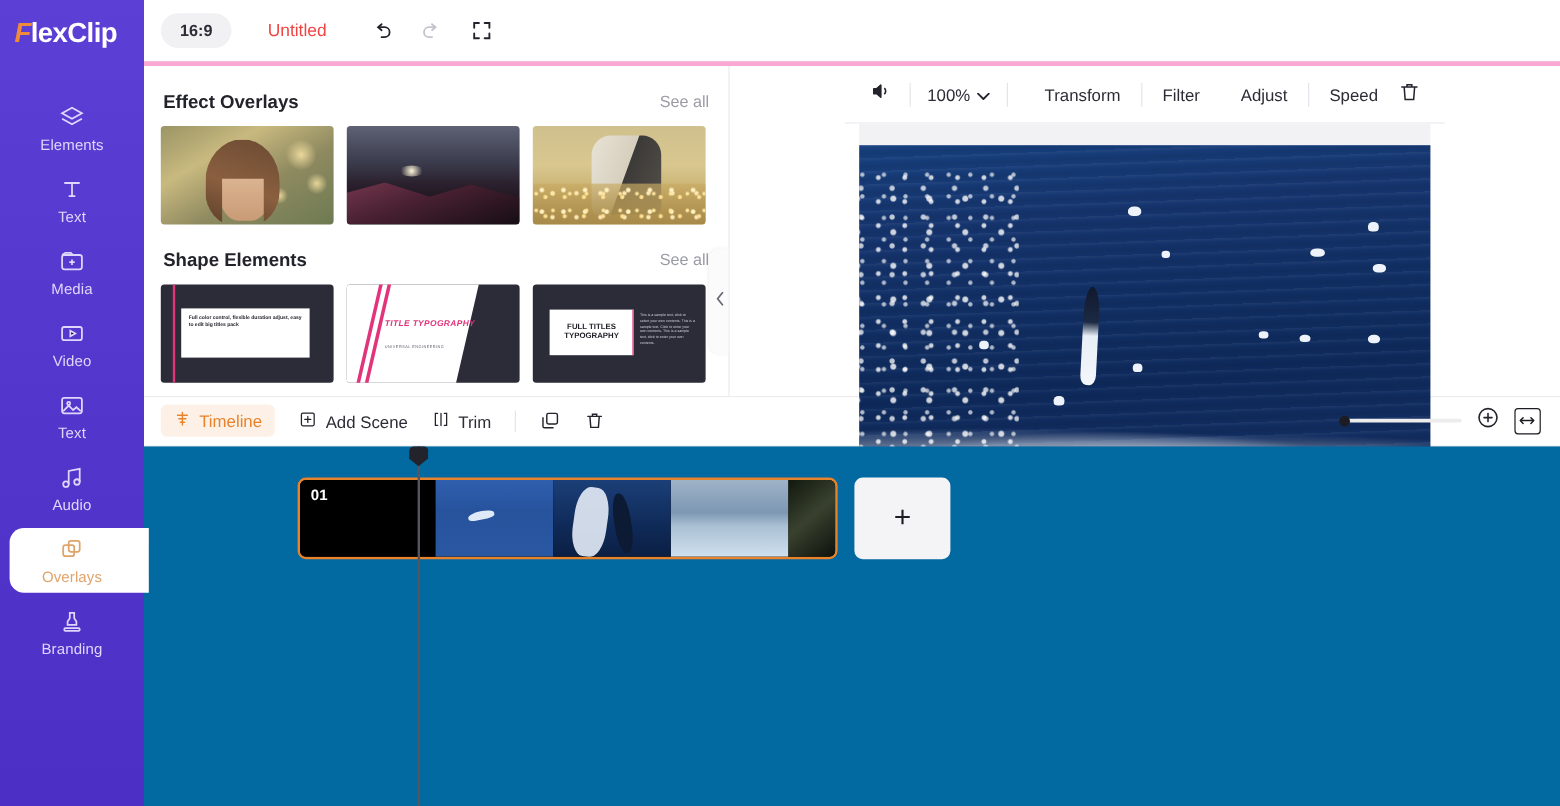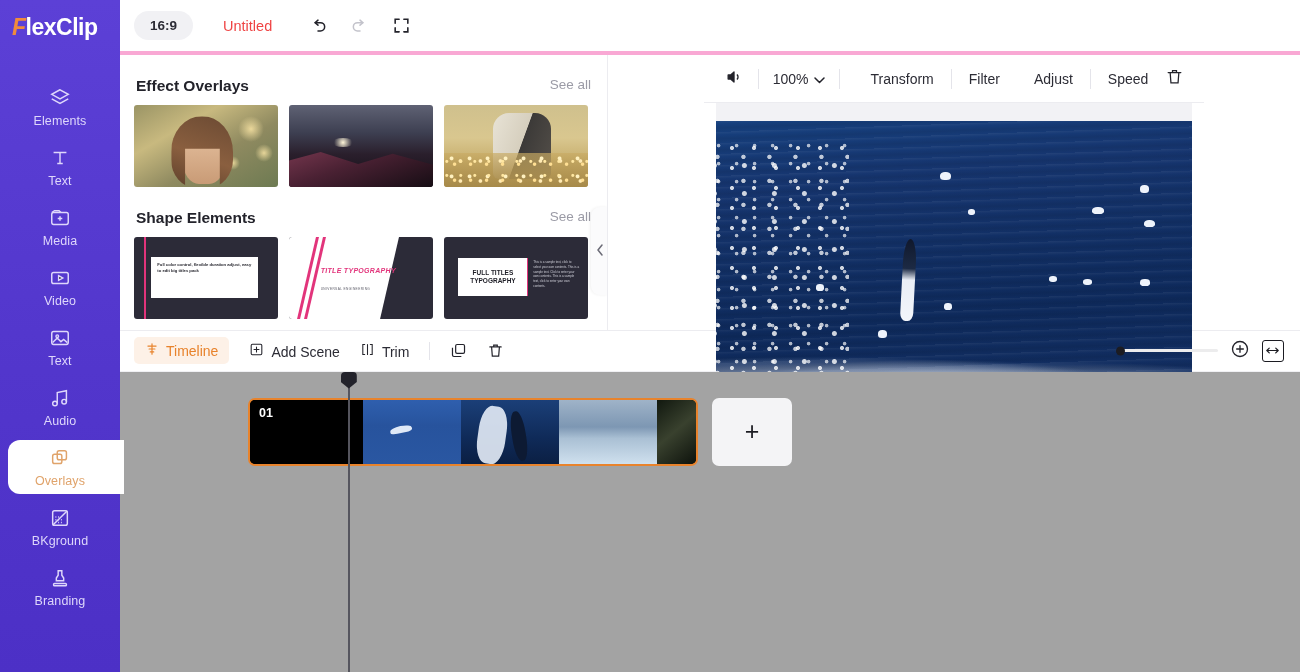--- a/index.html
+++ b/index.html
@@ -180,21 +180,21 @@
   }
   .tl-item { display: flex; align-items: flex-end; gap: 7px; font-size: 14px; color: #2c2c35; margin-left: 20px; cursor: pointer; }
   .tl-ico-btn { margin-left: 20px; cursor: pointer; display: flex; align-items: center; }
   .tl-sep { width: 1px; height: 18px; background: #e4e4ea; margin-left: 20px; }
   .tl-time { margin-left: auto; font-size: 13.5px; color: #2c2c35; }
   .tl-zoom { margin-left: auto; display: flex; align-items: center; gap: 12px; }
   .zslider { width: 100px; height: 3px; background: #ececed; border-radius: 2px; position: relative; cursor: pointer; }
   .zslider .knob { position: absolute; left: 0; top: 50%; transform: translate(-2px,-50%); width: 9px; height: 9px; border-radius: 50%; background: #1c1c22; }
   .fitbtn { width: 22px; height: 22px; border: 1.4px solid #1c1c22; border-radius: 3px; display: flex; align-items: center; justify-content: center; cursor: pointer; }
 
-  .tl-body { flex: 1; background: #a3a3a3; position: relative; padding: 26px 0 0 0; min-height: 0; }
+  .tl-body { flex: 1; background: #0369a1; position: relative; padding: 26px 0 0 0; min-height: 0; }
   .tl-tracks { padding-left: 128px; position: relative; }
   .clip-row { display: flex; align-items: flex-start; gap: 14px; }
   .clip {
     width: 450px; height: 68px; border: 2px solid #e8832c; border-radius: 7px;
     overflow: hidden; display: flex; position: relative; cursor: pointer; background:#000;
   }
   .clip .num { position: absolute; left: 9px; top: 6px; font-size: 12.5px; font-weight: bold; color: #fff; z-index: 3; }
   .cf { flex: 1; height: 100%; }
   .cf1 { background: #000; flex: 1.15; }
   .cf2 { background: linear-gradient(180deg,#2f5fae 0%,#27539d 40%,#2a57a2 100%); position: relative; }
@@ -298,30 +298,20 @@
         <span class="nav-pill"></span>
         <span class="nav-ico">
             <svg viewBox="0 0 24 24">
               <rect x="4" y="8" width="10" height="10" rx="2"></rect>
               <rect x="9" y="4" width="10" height="10" rx="2"></rect>
             </svg>
           </span>
         <span class="nav-label">Overlays</span>
       </div>
 
-      <div class="nav-item">
-        <span class="nav-ico">
-            <svg viewBox="0 0 24 24">
-              <rect x="4" y="4" width="16" height="16" rx="2"></rect>
-              <path d="M20 4L4 20"></path>
-              <path d="M7 11h1M10 11h1M13 14h1M10 14h1M7 14h1M13 17h1M10 17h1"></path>
-            </svg>
-          </span>
-        <span class="nav-label">BKground</span>
-      </div>
 
       <div class="nav-item">
         <span class="nav-ico">
             <svg viewBox="0 0 24 24">
               <path d="M10 4h4v5l2 3v3H8v-3l2-3z"></path>
               <rect x="5" y="18" width="14" height="2.5" rx="1"></rect>
             </svg>
           </span>
         <span class="nav-label">Branding</span>
       </div>

